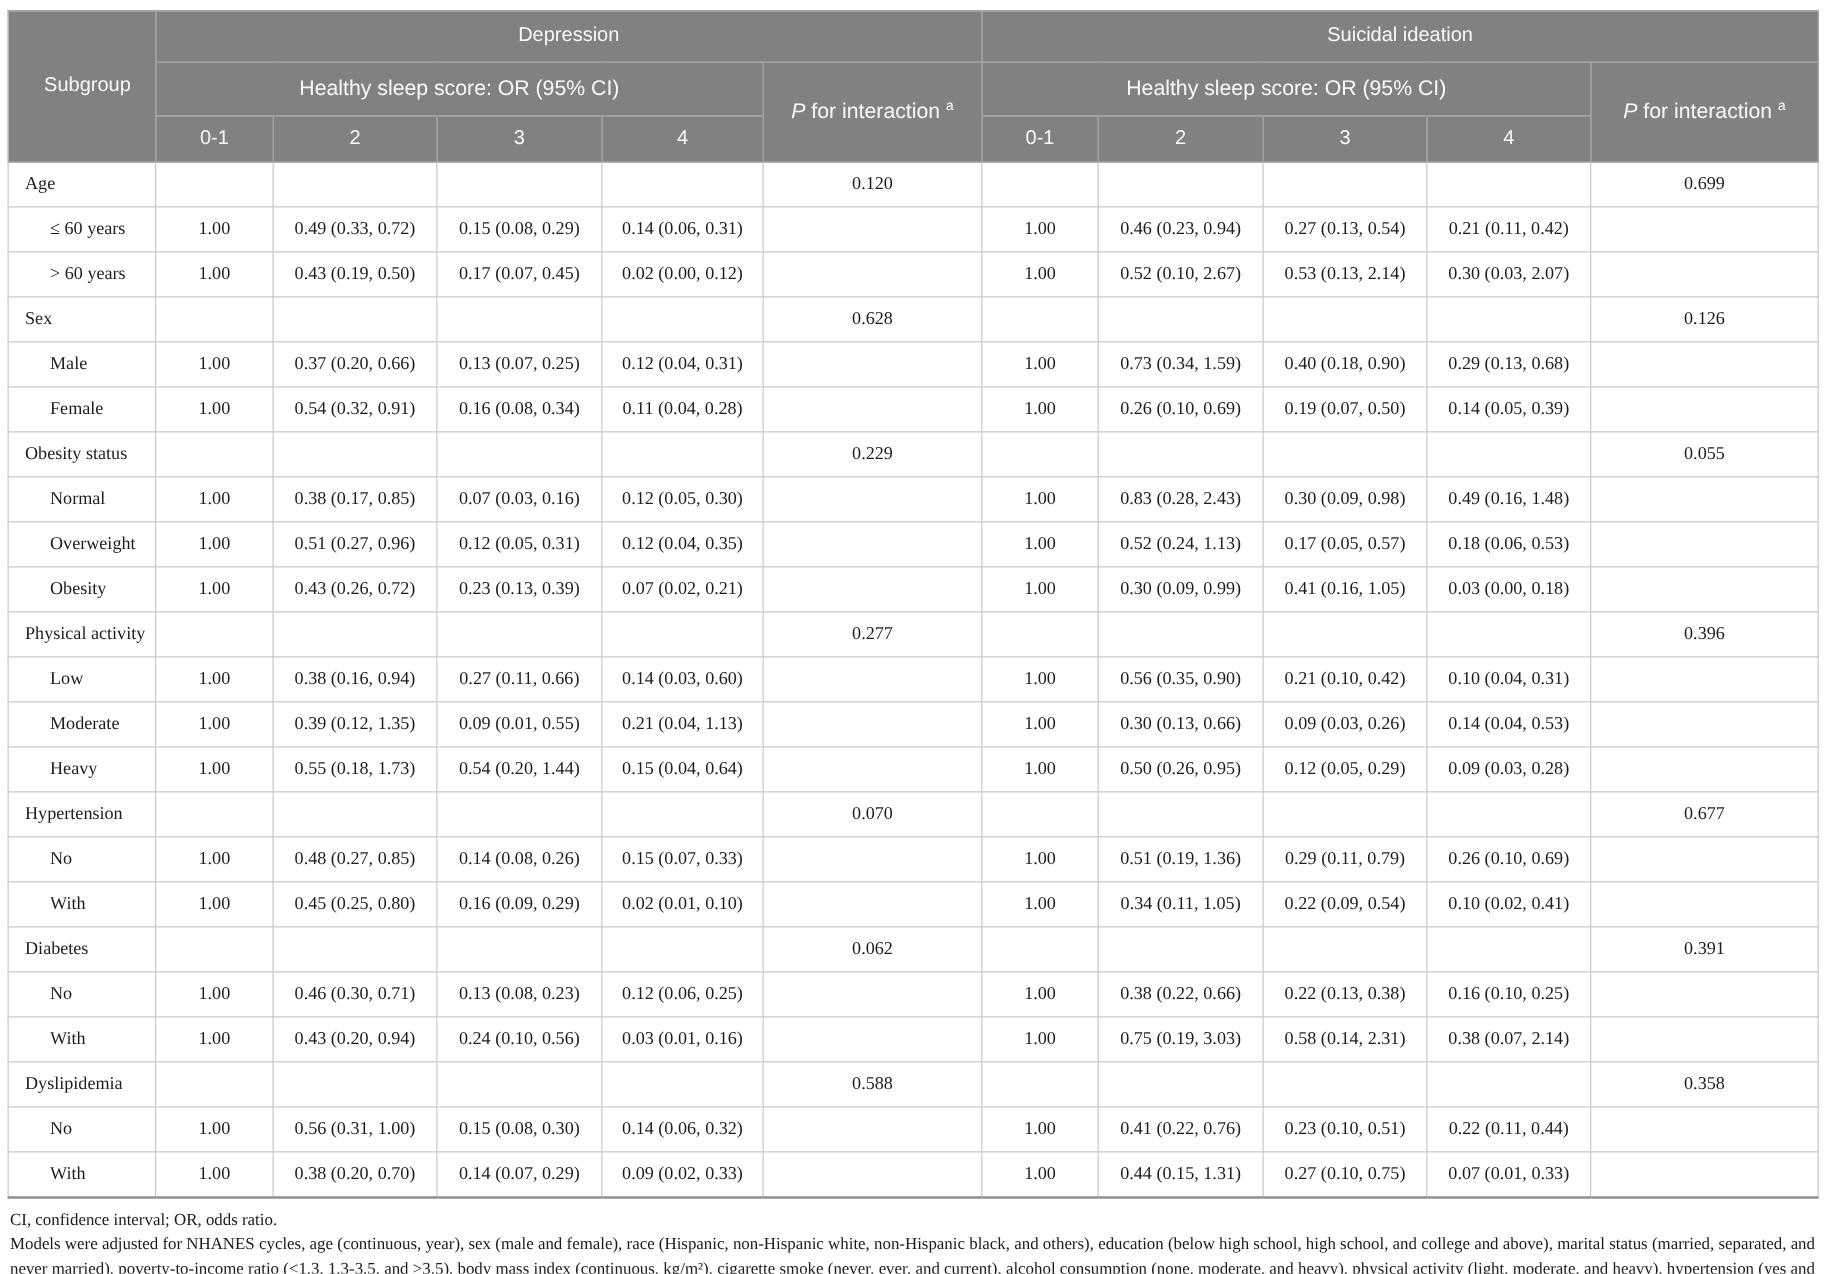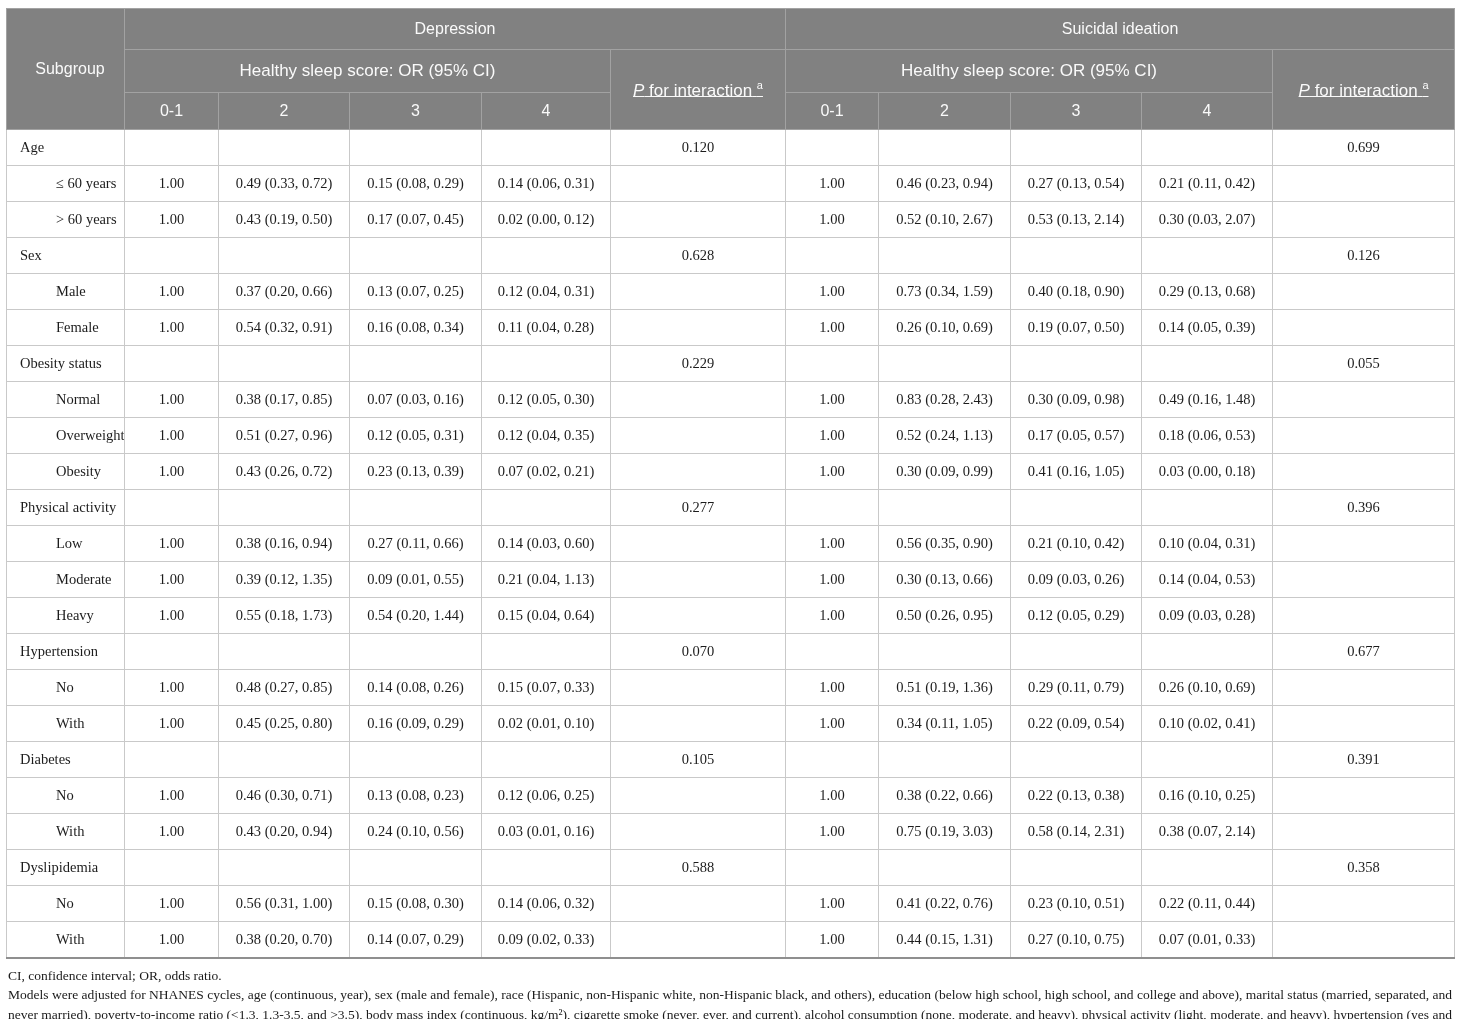--- a/index.html
+++ b/index.html
@@ -26,37 +26,37 @@
     padding: 0 4px;
   }
   thead tr.h1 th { height: 40px; font-size: 16px; }
   thead tr.h2 th { height: 42px; font-size: 17px; }
   thead tr.h3 th { height: 36px; font-size: 16px; margin-top: 26px; }
   th.corner {
     text-align: center;
     padding-left: 13px;
     font-size: 17px;
   }
-  th.p-col { font-size: 17px; text-decoration: underline; }
+  th.p-col { font-size: 17px; }
   th.p-col sup { font-size: 11px; }
   th .pi { font-style: italic; }
   tbody td {
     border: 1px solid #c9c9c9;
     height: 35px;
     font-size: 14.5px;
     text-align: center;
     padding: 0 4px;
     background: #ffffff;
     color: #1c1c1c;
     overflow: hidden;
     white-space: nowrap;
   }
   tbody tr:last-child td { border-bottom: 2px solid #8f8f8f; }
   tbody td.label { text-align: left; padding-left: 13px; margin-left: 33px; }
-  tbody tr.sub td.label { padding-left: 49px; }
+  tbody tr.sub td.label { padding-left: 33px; }
   .footnotes {
     margin: 7px 8px 0 8px;
     font-size: 13.5px;
     line-height: 1.44;
     color: #1a1a1a;
   }
   .footnotes .fn-line { margin: 0; }
   .footnotes .fn-models { text-align: justify; }
 </style>
 </head>
@@ -321,21 +321,21 @@
           <td>0.22 (0.09, 0.54)</td>
           <td>0.10 (0.02, 0.41)</td>
           <td></td>
         </tr>
         <tr class="cat">
           <td class="label">Diabetes</td>
           <td></td>
           <td></td>
           <td></td>
           <td></td>
-          <td>0.105</td>
+          <td>0.062</td>
           <td></td>
           <td></td>
           <td></td>
           <td></td>
           <td>0.391</td>
         </tr>
         <tr class="sub">
           <td class="label">No</td>
           <td>1.00</td>
           <td>0.46 (0.30, 0.71)</td>

